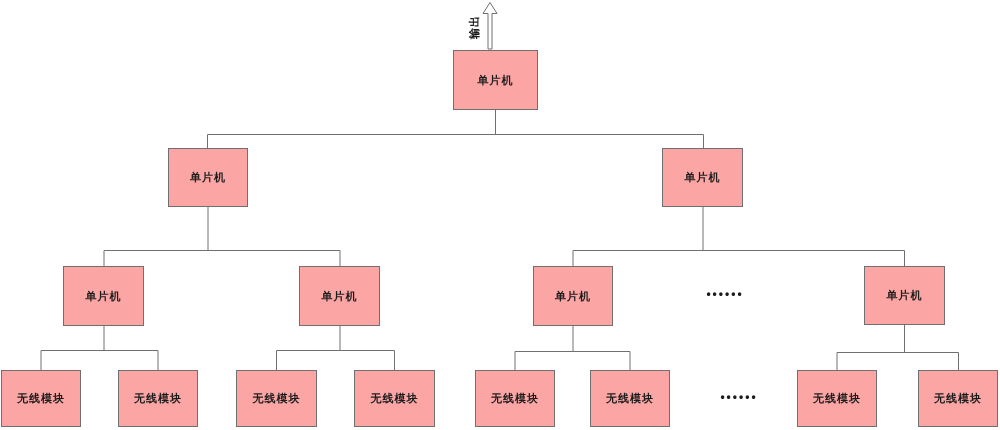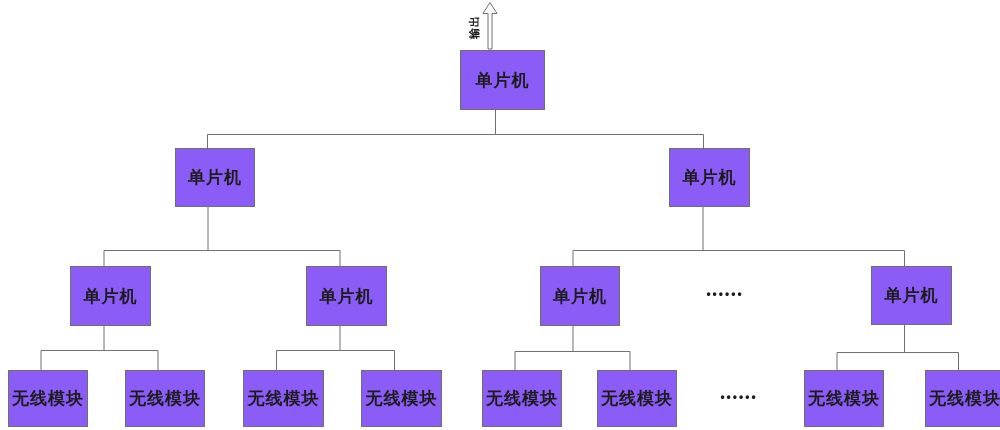--- a/index.html
+++ b/index.html
@@ -17,31 +17,30 @@
   }
   .wires {
     position: absolute;
     left: 0; top: 0;
     width: 1000px;
     height: 430px;
   }
   .node {
     position: absolute;
     box-sizing: border-box;
-    background: #8b5cf6;
+    background: #fca5a5;
     border: 1px solid #6f6f6f;
     display: flex;
     align-items: center;
     justify-content: center;
-    font-size: 17px;
+    font-size: 11px;
     font-weight: bold;
     letter-spacing: 1px;
     color: #1c1c1c;
     text-align: center;
-    margin-left: 7px;
   }
   .ellipsis {
     position: absolute;
     width: 60px;
     text-align: center;
     font-size: 12px;
     font-weight: bold;
     letter-spacing: 2px;
     color: #1c1c1c;
     line-height: 12px;

